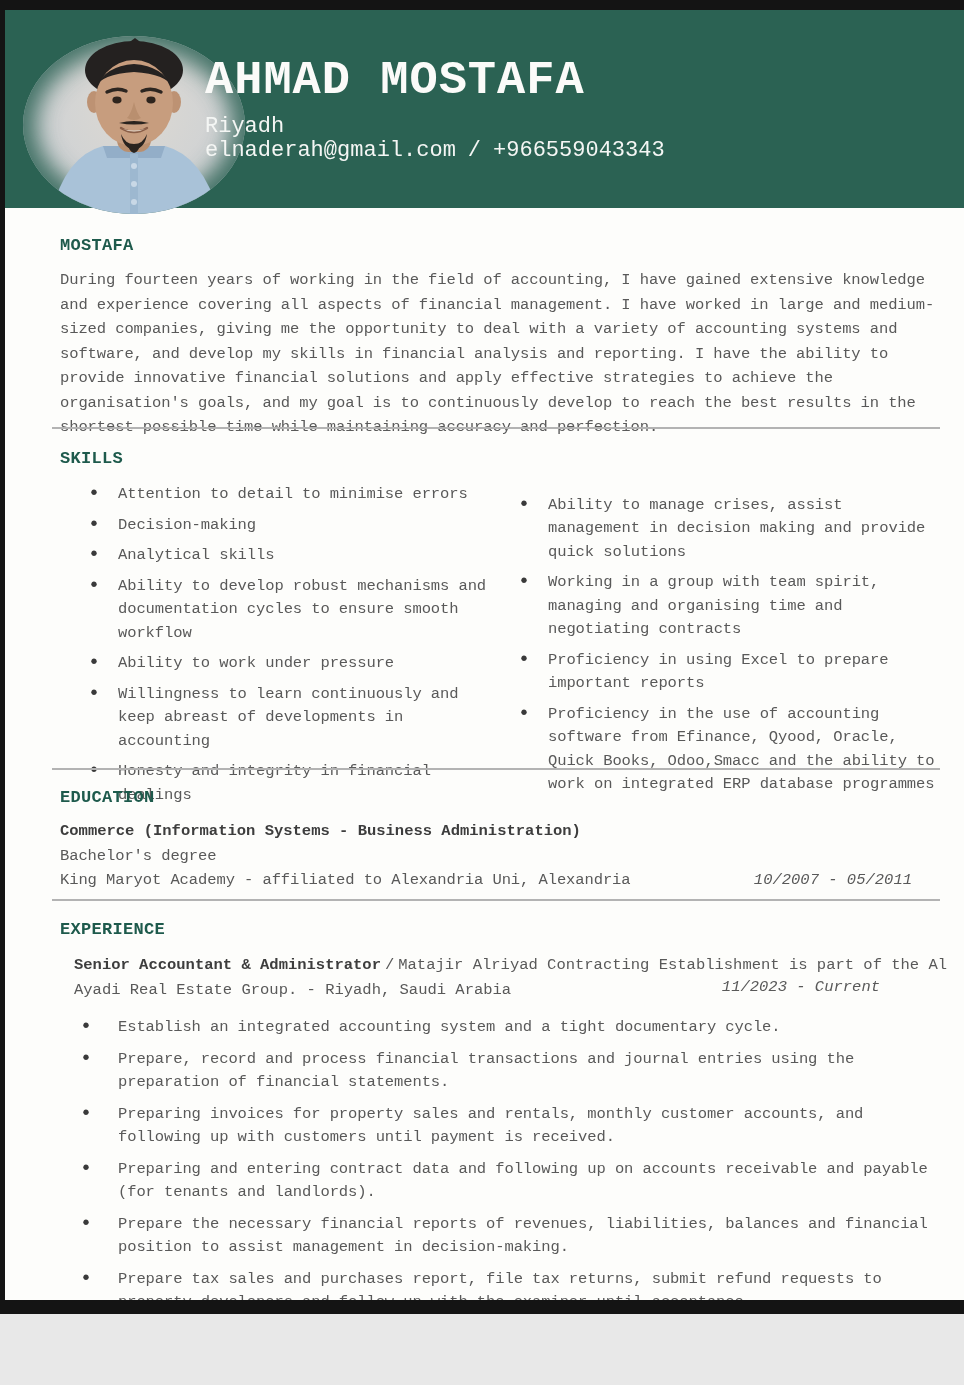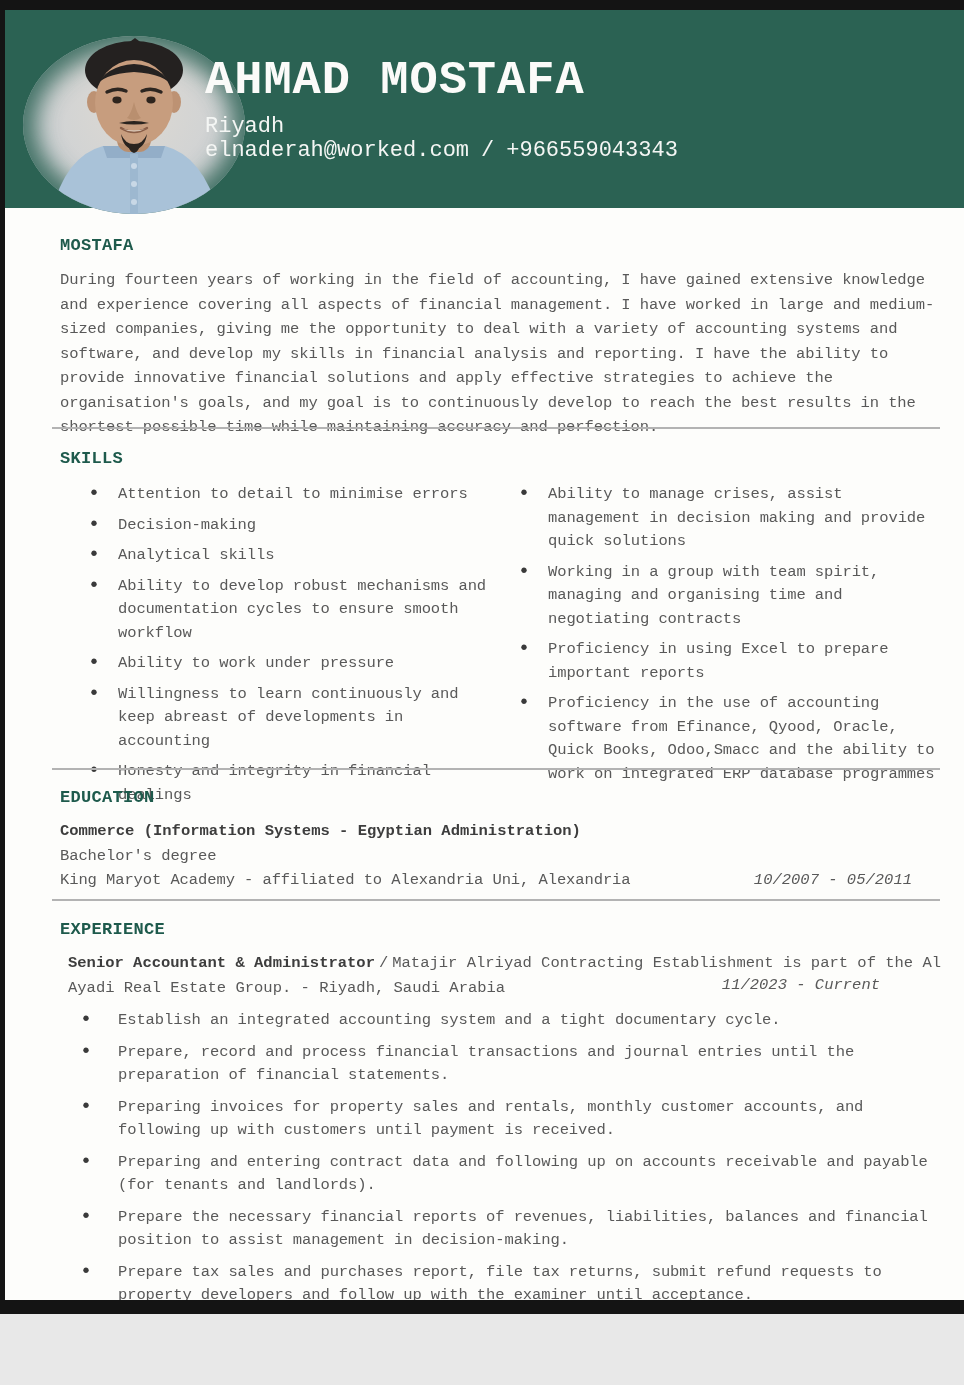--- a/index.html
+++ b/index.html
@@ -50,21 +50,21 @@
     color: #1e5a4c;
   }
   .divider { position: absolute; left: 52px; width: 888px; height: 0; border-top: 2px solid #b3b3b3; }
 
   .body-text { color: #595959; font-size: 15.5px; letter-spacing: -0.1px; }
 
   .sec-summary { top: 236px; }
   .sec-summary p { margin: 13px 0 0 0; line-height: 24.5px; }
 
   .sec-skills { top: 449px; }
-  .skills-cols { display: flex; margin-top: 8px; }
+  .skills-cols { display: flex; margin-top: 8px; align-items: center; }
   .skills-col-left  { width: 430px; }
   .skills-col-right { width: 448px; }
   ul.blist { list-style: none; margin: 0; padding: 0; }
   ul.blist li {
     position: relative; padding-left: 58px; margin-top: 7px;
     line-height: 23.5px; color: #595959; font-size: 15.5px; letter-spacing: -0.1px;
   }
   ul.blist li::before {
     content: "\2022";
     position: absolute; left: 28px; top: -1px;
@@ -72,21 +72,21 @@
   }
 
   .sec-education { top: 788px; }
   .edu-major { margin: 12px 0 0 0; font-size: 15.5px; font-weight: 700; color: #3d3d3d; line-height: 24.5px; }
   .edu-degree { margin: 0; line-height: 24.5px; }
   .edu-row { display: flex; justify-content: space-between; align-items: flex-start; line-height: 24.5px; }
   .date-italic { font-style: italic; color: #595959; font-size: 15.5px; padding-right: 26px; }
 
   .sec-experience { top: 920px; }
   .job-header { position: relative; margin-top: 12px; }
-  .job-line { margin: 8px; line-height: 24.5px; font-size: 15.5px; color: #595959; width: 878px; }
+  .job-line { margin: 14px; line-height: 24.5px; font-size: 15.5px; color: #595959; width: 878px; }
   .job-title { font-weight: 700; color: #3d3d3d; }
   .job-sep { margin: 0 4px; }
   .job-date { position: absolute; right: 32px; top: 24.5px; }
   ul.xlist li { padding-left: 58px; margin-top: 8px; }
   ul.xlist li::before { left: 20px; }
   .xlist-wrap { margin-top: 9px; }
 
   .continue {
     position: absolute; top: 1301px; right: 30px;
     color: #595959; font-size: 15px;
@@ -137,21 +137,21 @@
 
         <path d="M96,87 Q111,83 126,87 Q111,90 96,87 Z" fill="#2a241f"></path>
         <path d="M98,98 Q100,112 111,114 Q122,112 124,98 Q120,108 111,108 Q102,108 98,98 Z" fill="#2a241f"></path>
         <path d="M104,106 Q111,120 118,106 Q116,116 111,117 Q106,116 104,106 Z" fill="#2a241f"></path>
       </svg>
     </div>
     <div class="header-text">
       <h1 class="name">AHMAD MOSTAFA</h1>
       <div class="hline">Riyadh</div>
       <div class="hline">
-        <span>elnaderah@worked.com</span><span class="hsep">/</span><span>+966559043343</span>
+        <span>elnaderah@gmail.com</span><span class="hsep">/</span><span>+966559043343</span>
       </div>
     </div>
   </div>
 
   <div class="section sec-summary">
     <h2 class="sec-title">MOSTAFA</h2>
     <p class="body-text">During fourteen years of working in the field of accounting, I have gained extensive knowledge and experience covering all aspects of financial management. I have worked in large and medium-sized companies, giving me the opportunity to deal with a variety of accounting systems and software, and develop my skills in financial analysis and reporting. I have the ability to provide innovative financial solutions and apply effective strategies to achieve the organisation's goals, and my goal is to continuously develop to reach the best results in the shortest possible time while maintaining accuracy and perfection.</p>
   </div>
 
   <div class="divider" style="top:427px"></div>
@@ -176,21 +176,21 @@
           <li>Proficiency in using Excel to prepare important reports</li>
           <li>Proficiency in the use of accounting software from Efinance, Qyood, Oracle, Quick Books, Odoo,Smacc and the ability to work on integrated ERP database programmes</li>
         </ul>
     </div>
   </div>
 
   <div class="divider" style="top:768px"></div>
 
   <div class="section sec-education">
     <h2 class="sec-title">EDUCATION</h2>
-    <p class="edu-major">Commerce (Information Systems - Egyptian Administration)</p>
+    <p class="edu-major">Commerce (Information Systems - Business Administration)</p>
     <p class="edu-degree body-text">Bachelor's degree</p>
     <div class="edu-row">
       <span class="body-text">King Maryot Academy - affiliated to Alexandria Uni, Alexandria</span>
       <span class="date-italic">10/2007 - 05/2011</span>
     </div>
   </div>
 
   <div class="divider" style="top:899px"></div>
 
   <div class="section sec-experience">
@@ -198,21 +198,21 @@
     <div class="job-header">
       <p class="job-line">
         <span class="job-title">Senior Accountant &amp; Administrator</span><span class="job-sep">/</span><span>Matajir Alriyad Contracting Establishment is part of the Al Ayadi Real Estate Group. - Riyadh, Saudi Arabia</span>
       </p>
       <span class="date-italic job-date">11/2023 - Current</span>
     </div>
     <div class="xlist-wrap">
       <ul class="blist xlist">
 
       <li>Establish an integrated accounting system and a tight documentary cycle.</li>
-          <li>Prepare, record and process financial transactions and journal entries until the preparation of financial statements.</li>
+          <li>Prepare, record and process financial transactions and journal entries using the preparation of financial statements.</li>
           <li>Preparing invoices for property sales and rentals, monthly customer accounts, and following up with customers until payment is received.</li>
           <li>Preparing and entering contract data and following up on accounts receivable and payable (for tenants and landlords).</li>
           <li>Prepare the necessary financial reports of revenues, liabilities, balances and financial position to assist management in decision-making.</li>
           <li>Prepare tax sales and purchases report, file tax returns, submit refund requests to property developers and follow up with the examiner until acceptance.</li>
         </ul>
     </div>
   </div>
 
   <div class="continue">Continue...</div>
 

